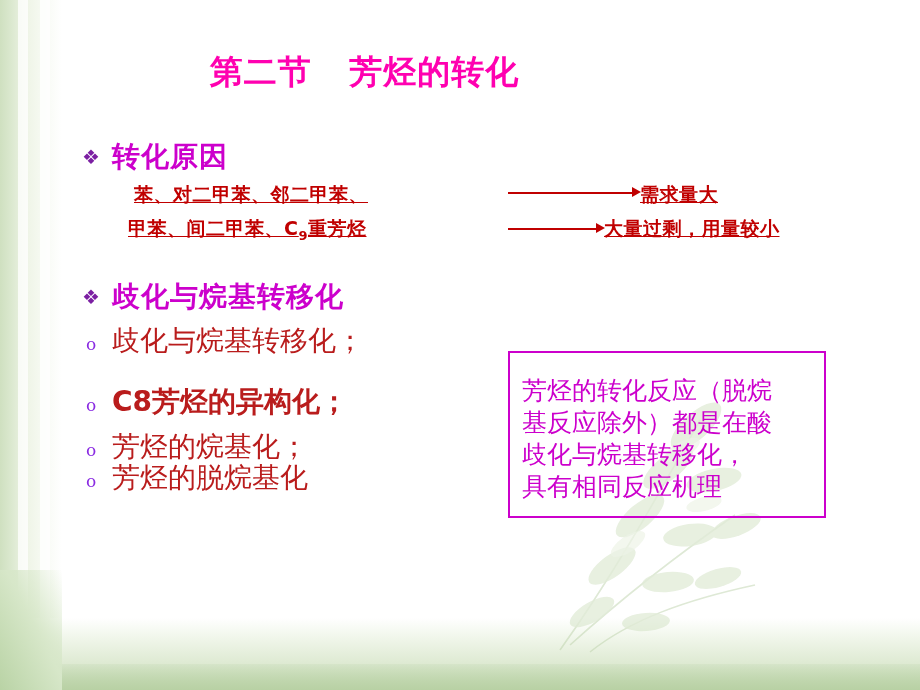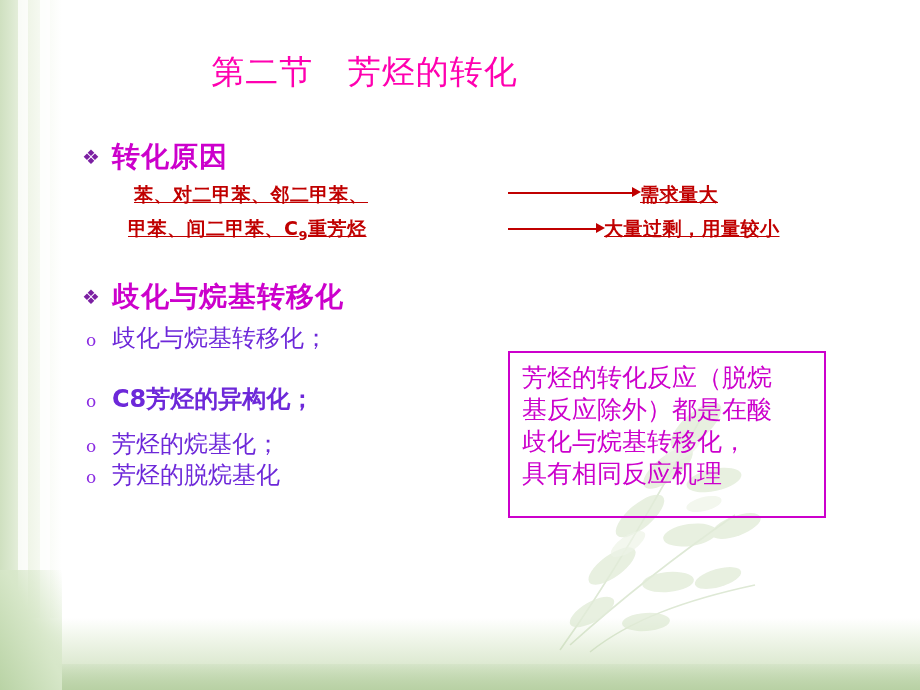--- a/index.html
+++ b/index.html
@@ -67,21 +67,21 @@
   .leafwrap svg { display:block; width:100%; height:100%; }
 
   
   .title {
     position: absolute;
     left: 0; top: 50px;
     width: 729px;
     text-align: center;
     font-family: "DejaVu Sans", "Liberation Sans", sans-serif;
     font-size: 33px;
-    font-weight: normal;
+    font-weight: bold;
     color: #ff00b0;
     letter-spacing: 1px;
     white-space: pre;
   }
 
   
   .bullet-row {
     position: absolute;
     display: flex;
     align-items: center;
@@ -145,40 +145,40 @@
   }
   .li-marker {
     font-family: "DejaVu Serif", "Liberation Serif", serif;
     font-size: 17px;
     color: #8a2be2;
     width: 26px;
     display: inline-block;
   }
   .li-text {
     font-family: "DejaVu Sans", "Liberation Sans", sans-serif;
-    font-size: 24px;
-    color: #6d28d9;
+    font-size: 28px;
+    color: #b91c1c;
   }
   .li-bold { font-weight: bold; margin-top: 8px; }
   #l1 { left: 86px; top: 322px; }
   #l2 { left: 86px; top: 375px; }
   #l3 { left: 86px; top: 428px; }
   #l4 { left: 86px; top: 459px; }
 
   
   .note-box {
     position: absolute;
     left: 508px;
     top: 351px;
     width: 318px;
     height: 167px;
     border: 2px solid #cc00cc;
     background: transparent;
     box-sizing: border-box;
-    padding: 9px 10px 0 12px;
+    padding: 22px 10px 0 12px;
   }
   .note-text {
     font-size: 25px;
     color: #cc00cc;
     line-height: 1.28;
     letter-spacing: 0px;
   }
 </style>
 </head>
 <body>

